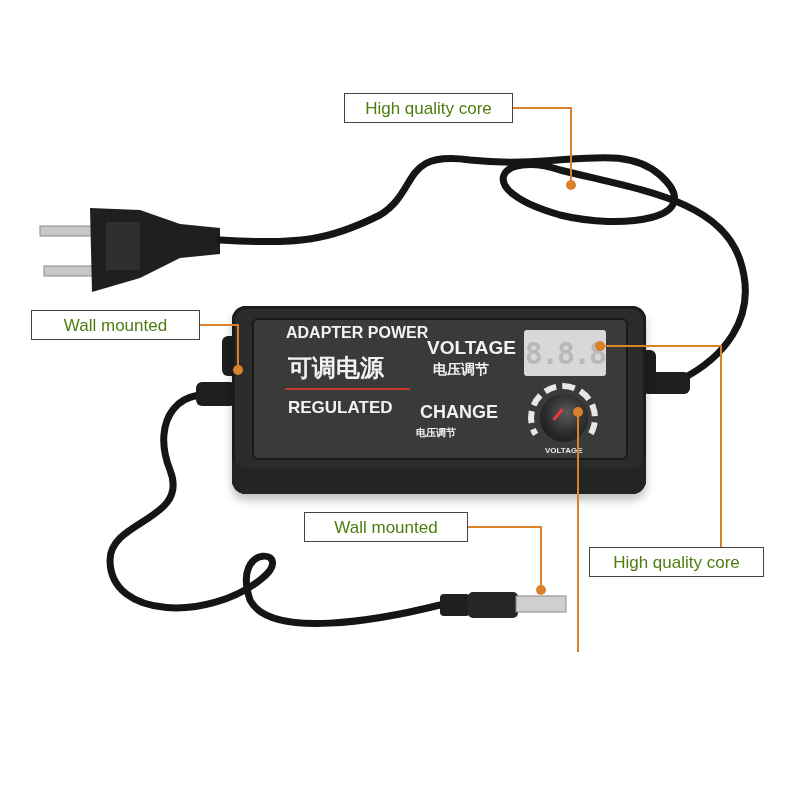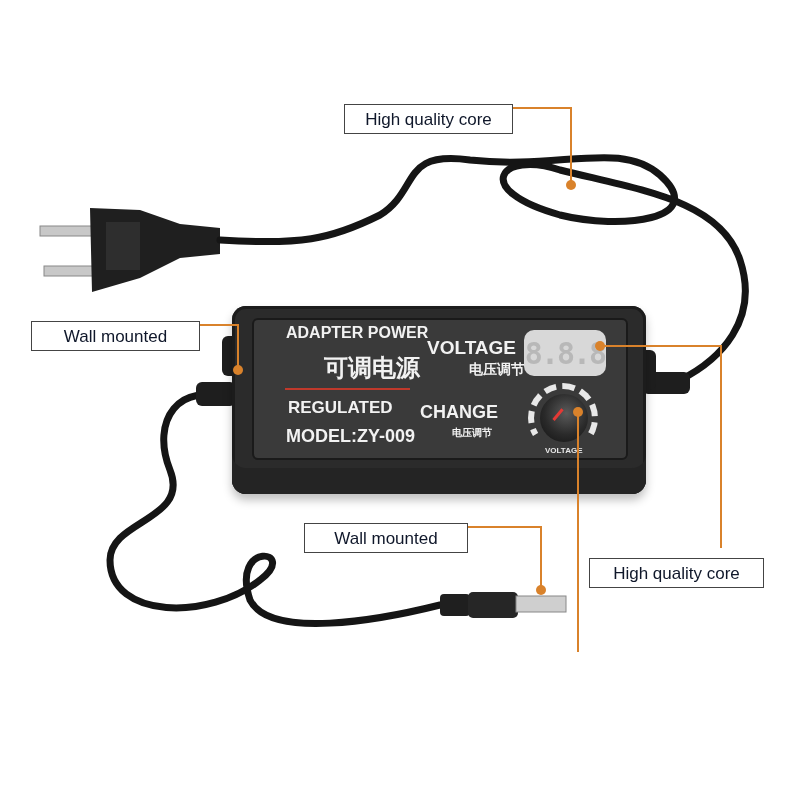--- a/index.html
+++ b/index.html
@@ -1,37 +1,37 @@
 <!DOCTYPE html>
 <html><head>
 <meta charset="utf-8">
 <style>
   html, body { margin:0; padding:0; background:#ffffff; }
   body { width:800px; height:800px; position:relative; overflow:hidden; font-family:"Liberation Sans", sans-serif; }
   .stage { position:absolute; left:0; top:0; width:800px; height:800px; }
   .callout {
     position:absolute; background:#fff; border:1.5px solid #444;
-    color:#0f172a; font-size:17px; line-height:1; display:flex; align-items:center; justify-content:center;
-    box-sizing:border-box; white-space:nowrap;margin-top:11px;
+    color:#4d7c0f; font-size:17px; line-height:1; display:flex; align-items:center; justify-content:center;
+    box-sizing:border-box; white-space:nowrap;
   }
   .adapter {
     position:absolute; left:232px; top:306px; width:414px; height:188px;
     border-radius:14px; background:#2b2b2b;
     box-shadow: inset 0 -26px 0 #242424, inset 0 0 0 3px #1c1c1c, 0 6px 10px rgba(0,0,0,0.25);
   }
   .panel {
     position:absolute; left:252px; top:318px; width:376px; height:142px;
     background:#3a3a3a; border-radius:6px; border:2px solid #1a1a1a; box-sizing:border-box;
   }
   .ptext { position:absolute; color:#f2f2f2; font-weight:bold; white-space:nowrap; }
-  .cn { font-family:"DejaVu Sans", sans-serif;margin-left:36px; }
+  .cn { font-family:"DejaVu Sans", sans-serif; }
   .redline { position:absolute; left:285px; top:388px; width:125px; height:2px; background:#c0392b; }
   .display {
     position:absolute; left:524px; top:330px; width:82px; height:46px;
-    background:#d8d8d8; border-radius:10px; display:flex; align-items:center; justify-content:space-around;
+    background:#d8d8d8; border-radius:3px; display:flex; align-items:center; justify-content:space-around;
     font-family:"DejaVu Sans Mono", monospace; font-size:30px; color:#b8b8b8; font-weight:bold; letter-spacing:-2px;
   }
   .dial-ring {
     position:absolute; left:528px; top:383px; width:70px; height:70px; border-radius:50%;
     border:6px dashed #e8e8e8; box-sizing:border-box; clip-path: polygon(0 0,100% 0,100% 80%,50% 50%,0 80%);
   }
   .knob {
     position:absolute; left:540px; top:394px; width:48px; height:48px; border-radius:50%;
     background:radial-gradient(circle at 55% 40%, #5a5a5a 0%, #2a2a2a 55%, #111 100%);
   }
@@ -69,21 +69,20 @@
 
   <div class="tab" style="left:222px;top:336px"></div>
   <div class="tab" style="left:630px;top:350px"></div>
   <div class="adapter"></div>
   <div class="panel"></div>
 
   <div class="ptext" style="left:286px;top:324px;font-size:16px">ADAPTER POWER</div>
   <div class="ptext cn" style="left:288px;top:352px;font-size:24px">可调电源</div>
   <div class="redline"></div>
   <div class="ptext" style="left:288px;top:398px;font-size:17px">REGULATED</div>
-  <div class="ptext" style="left:286px;top:426px;font-size:18px">MODEL:ZY-009</div>
 
   <div class="ptext" style="left:427px;top:337px;font-size:19px">VOLTAGE</div>
   <div class="ptext cn" style="left:433px;top:361px;font-size:14px">电压调节</div>
   <div class="ptext" style="left:420px;top:402px;font-size:18px">CHANGE</div>
   <div class="ptext cn" style="left:416px;top:426px;font-size:10px">电压调节</div>
 
   <div class="display">
     <span>8.8.8</span>
   </div>
 

